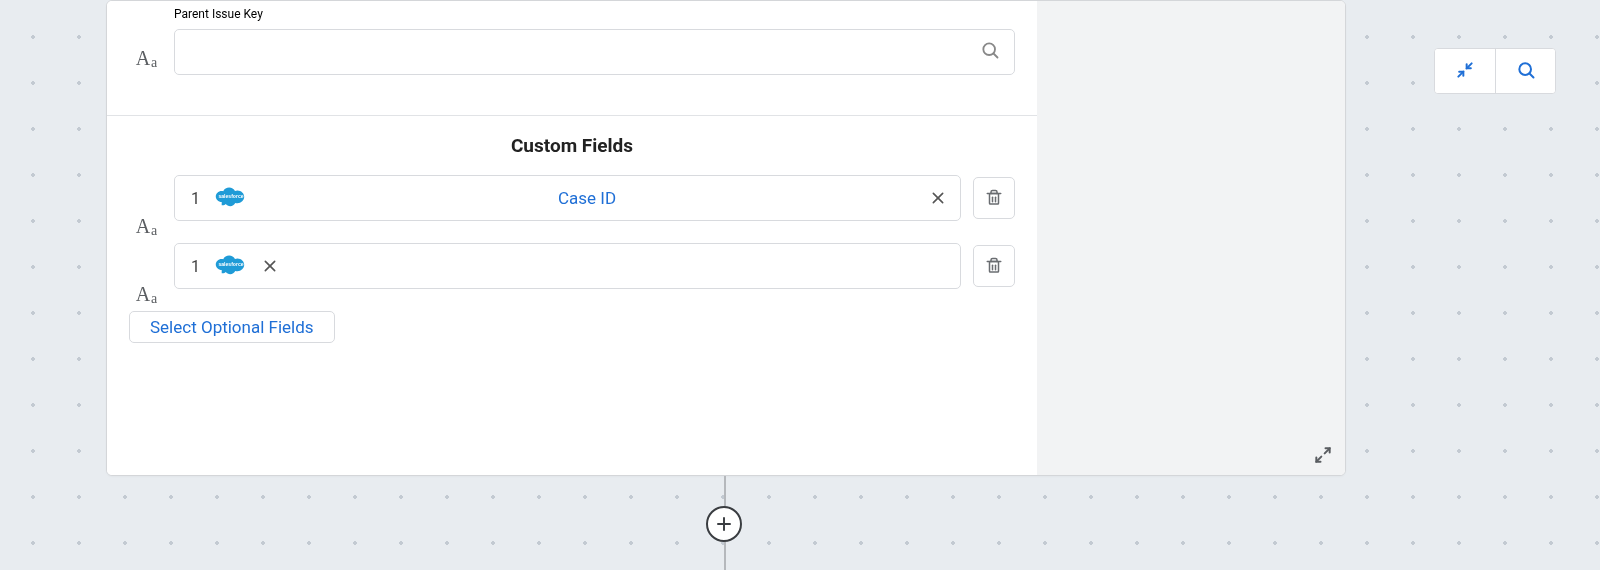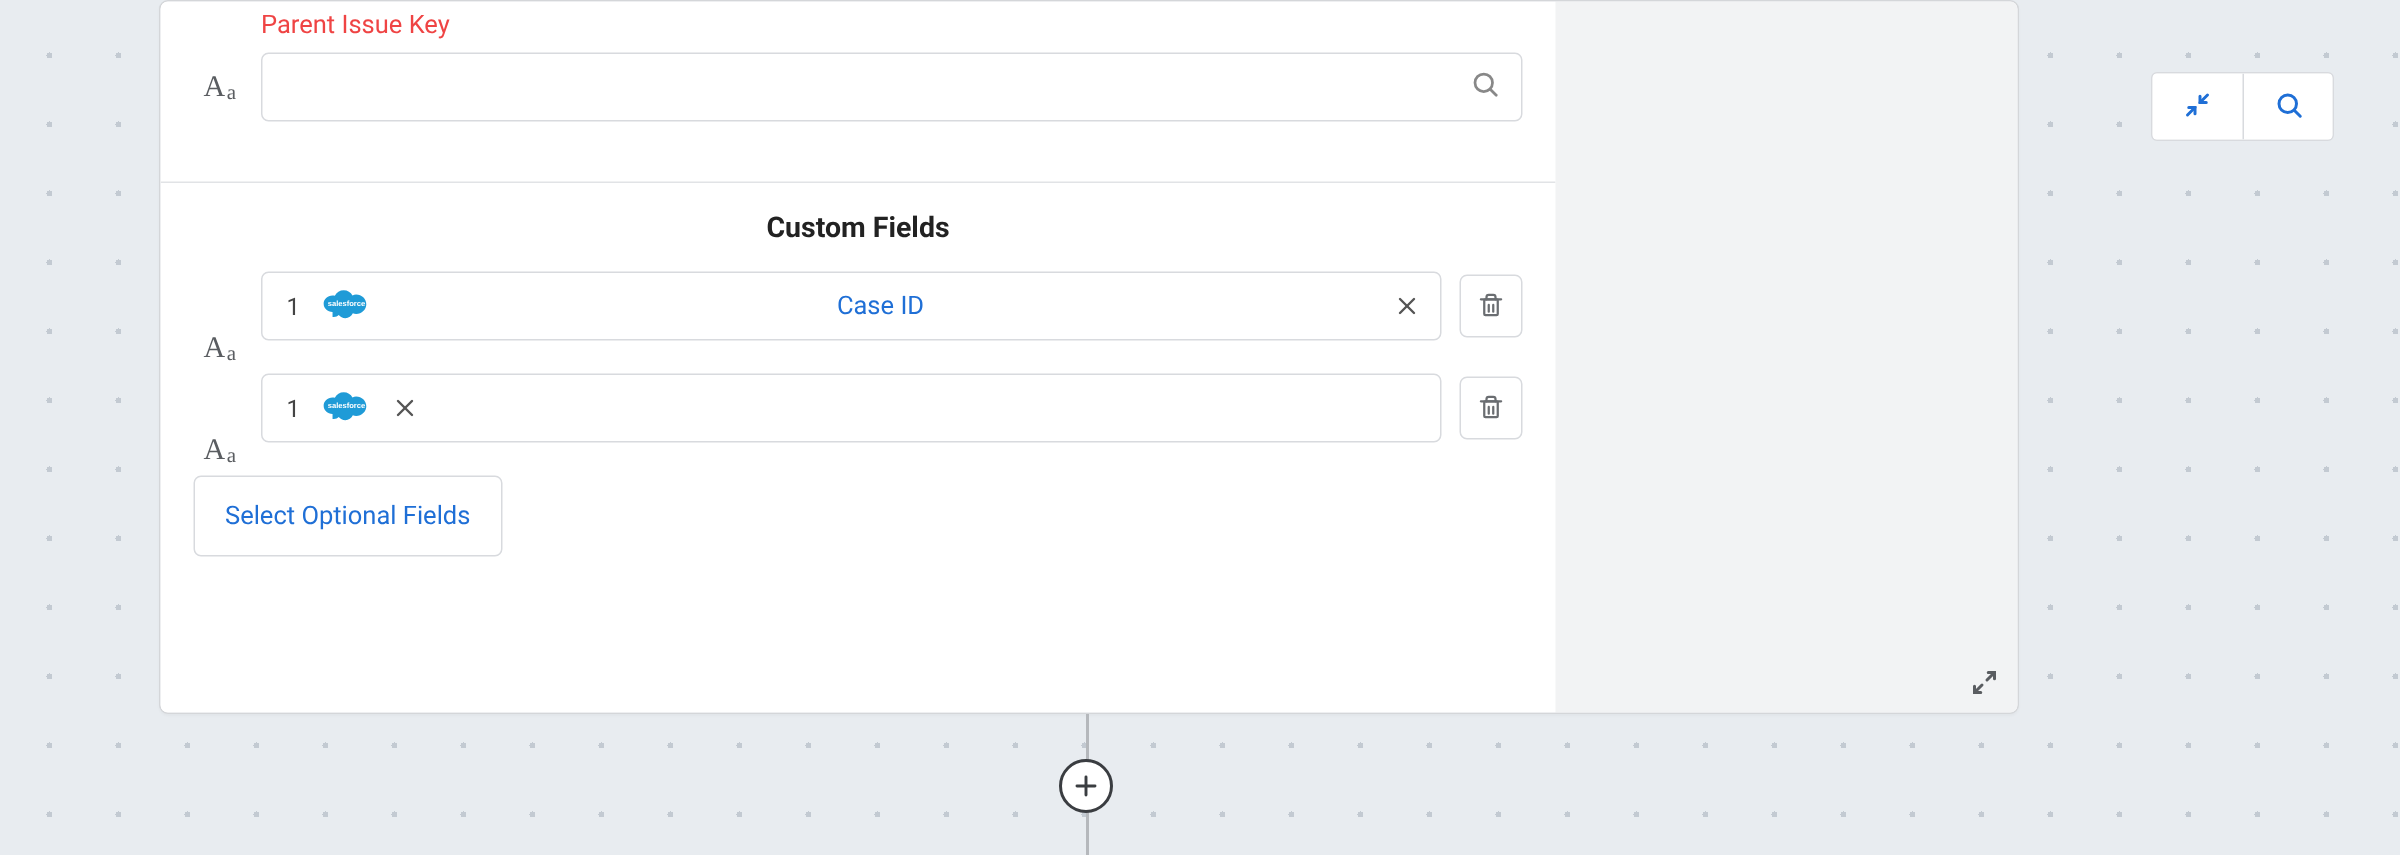--- a/index.html
+++ b/index.html
@@ -77,22 +77,22 @@
   }
 
   .field-block {
     position: relative;
     padding-left: 45px;
     margin-bottom: 22px;
   }
   .field-block:last-of-type { margin-bottom: 18px; }
 
   .field-label {
-    font-size: 17px;
-    color: #ef4444;
+    font-size: 12px;
+    color: #000000;
     margin-bottom: 8px;
   }
 
   .type-icon {
     position: absolute;
     left: 1px;
     top: 0;
     width: 32px;
     height: 100%;
     display: flex;
@@ -176,21 +176,21 @@
     align-items: center;
     justify-content: center;
     color: #6a6d71;
     cursor: pointer;
   }
   .trash-btn svg { width: 18px; height: 18px; }
 
   .optional-btn {
     display: inline-flex;
     align-items: center;
-    height: 54px;
+    height: 32px;
     padding: 0 20px;
     border: 1px solid #d8dade;
     border-radius: 5px;
     background: #fff;
     color: #1f6fd6;
     font-size: 17px;
     cursor: pointer;
   }
 
   .expand-icon {

